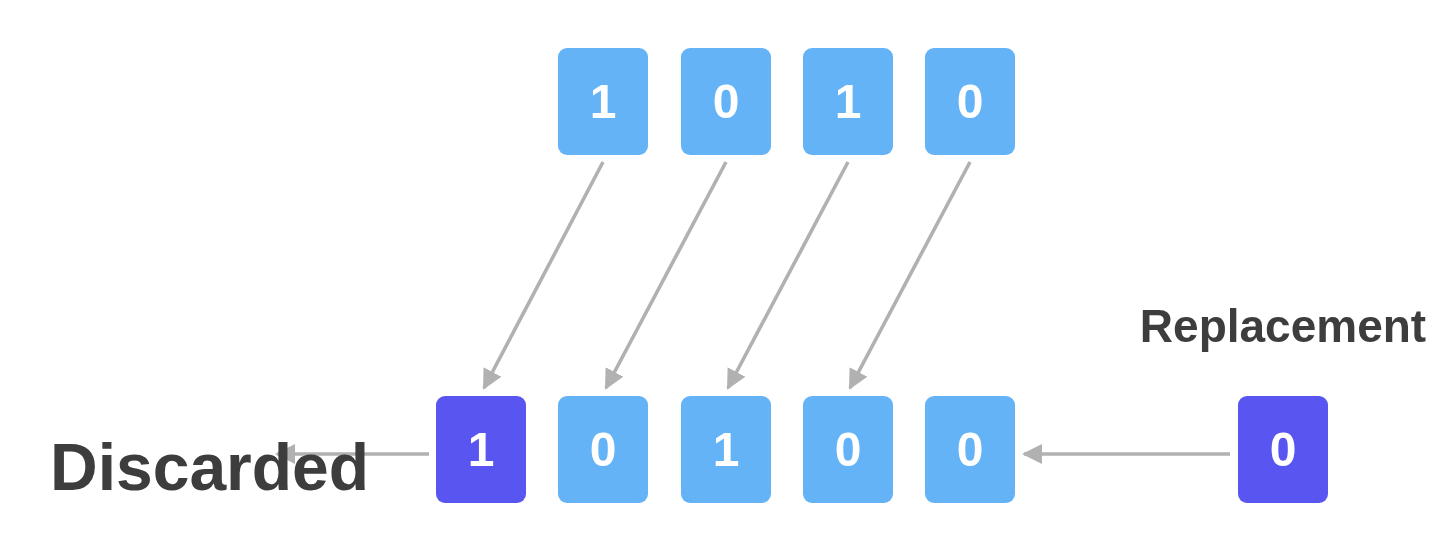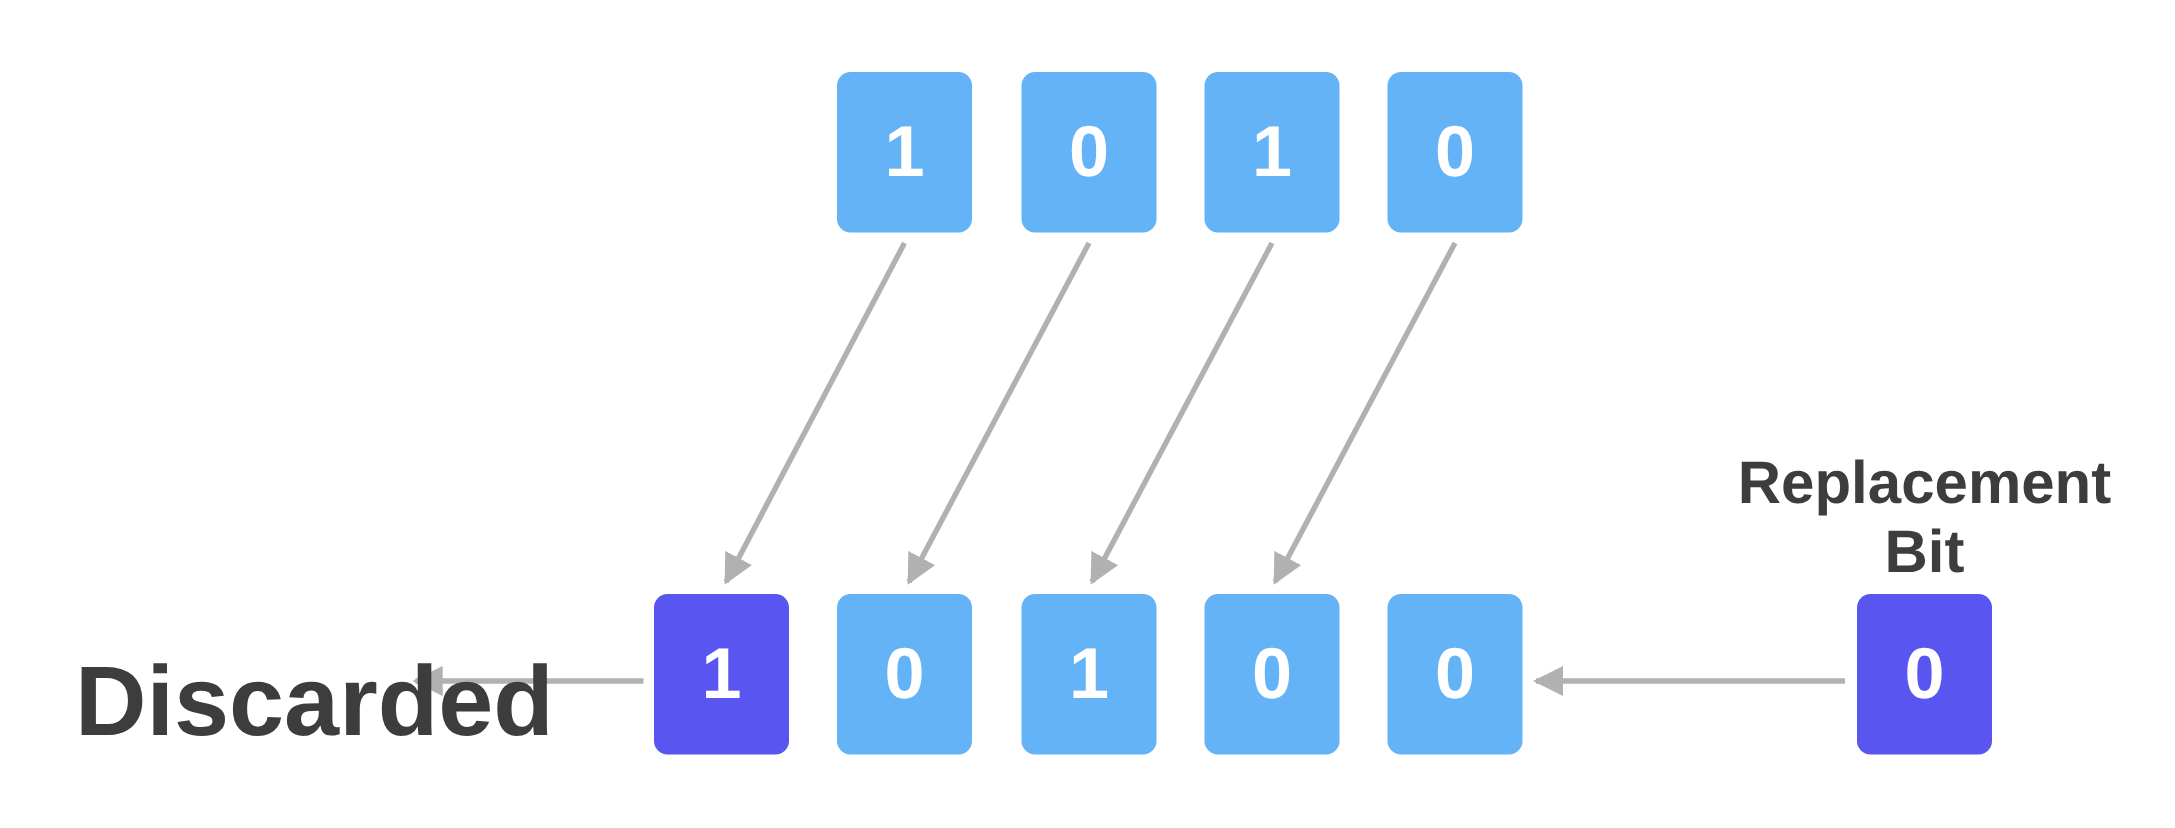--- a/index.html
+++ b/index.html
@@ -40,21 +40,21 @@
   .label-discarded {
     left: 50px;
     top: 429px;
     font-size: 66px;
   }
   .label-replacement {
     left: 1123px;
     top: 300px;
     width: 320px;
     text-align: center;
-    font-size: 40px;
+    font-size: 46px;
     line-height: 1.14;
   }
   .label-replacement span { display: block; }
 </style>
 </head>
 <body>
 
 <div class="canvas">
 
   <svg class="arrow-layer" width="1450" height="552" viewBox="0 0 1450 552" xmlns="http://www.w3.org/2000/svg">
@@ -81,16 +81,15 @@
   <div class="bit bottom-row" style="left:681px">1</div>
   <div class="bit bottom-row" style="left:803px">0</div>
   <div class="bit bottom-row" style="left:925px">0</div>
 
   <div class="bit bottom-row purple" style="left:1238px">0</div>
 
   <div class="label label-discarded">Discarded</div>
 
   <div class="label label-replacement">
     <span>Replacement</span>
-    <span>Bit</span>
   </div>
 
 </div>
 
 </body></html>

